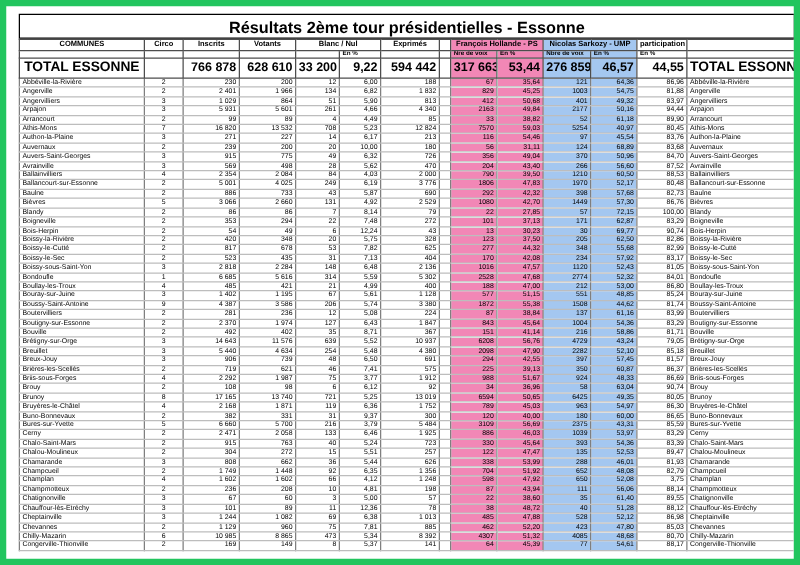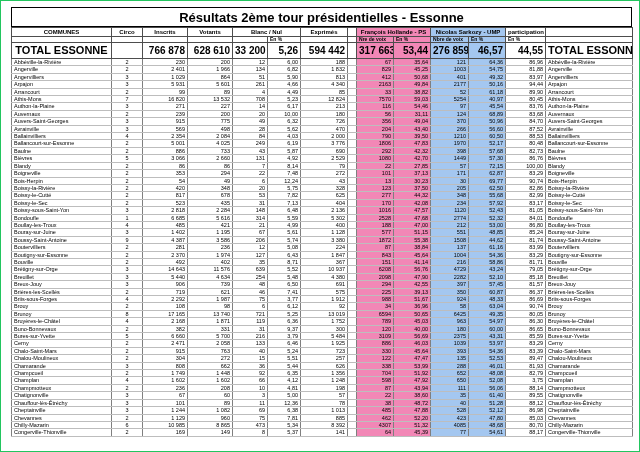--- a/index.html
+++ b/index.html
@@ -1,19 +1,19 @@
 <!DOCTYPE html>
 <html style="--pink: #F287B6; --blue: #A4C7F0;"><head>
 <meta charset="utf-8">
 <style>
   html,body{margin:0;padding:0;background:#fff;}
   .page{
     position:relative;width:640px;height:452px;background:#ffffff;
     font-family:"Liberation Sans",sans-serif;color:#000;overflow:hidden;
-    border:1px solid #22c55e;box-sizing:border-box;
+    border:5px solid #22c55e;box-sizing:border-box;
   }
   .title-box{
     position:absolute;left:10px;top:6px;width:619px;height:18px;
     border:1px solid #000;display:flex;align-items:center;justify-content:center;
     font-weight:bold;font-size:13px;letter-spacing:0px;
   }
   table.results{
     position:absolute;left:10px;top:26px;width:621px;
     border-collapse:collapse;table-layout:fixed;
     border:1px solid #000;
@@ -93,21 +93,21 @@
         <th></th>
       </tr>
     </thead>
     <tbody>
       <tr class="total">
         <td class="lbl">TOTAL ESSONNE</td>
         <td></td>
         <td class="num">766 878</td>
         <td class="num">628 610</td>
         <td class="num">33 200</td>
-        <td class="num">5,26</td>
+        <td class="num">9,22</td>
         <td class="num">594 442</td>
         <td class="spacer"></td>
         <td class="num pink">317 663</td>
         <td class="num pink">53,44</td>
         <td class="num blue">276 859</td>
         <td class="num blue">46,57</td>
         <td class="num">44,55</td>
         <td class="lbl">TOTAL ESSONNE</td>
       </tr>
     <tr class="data">

